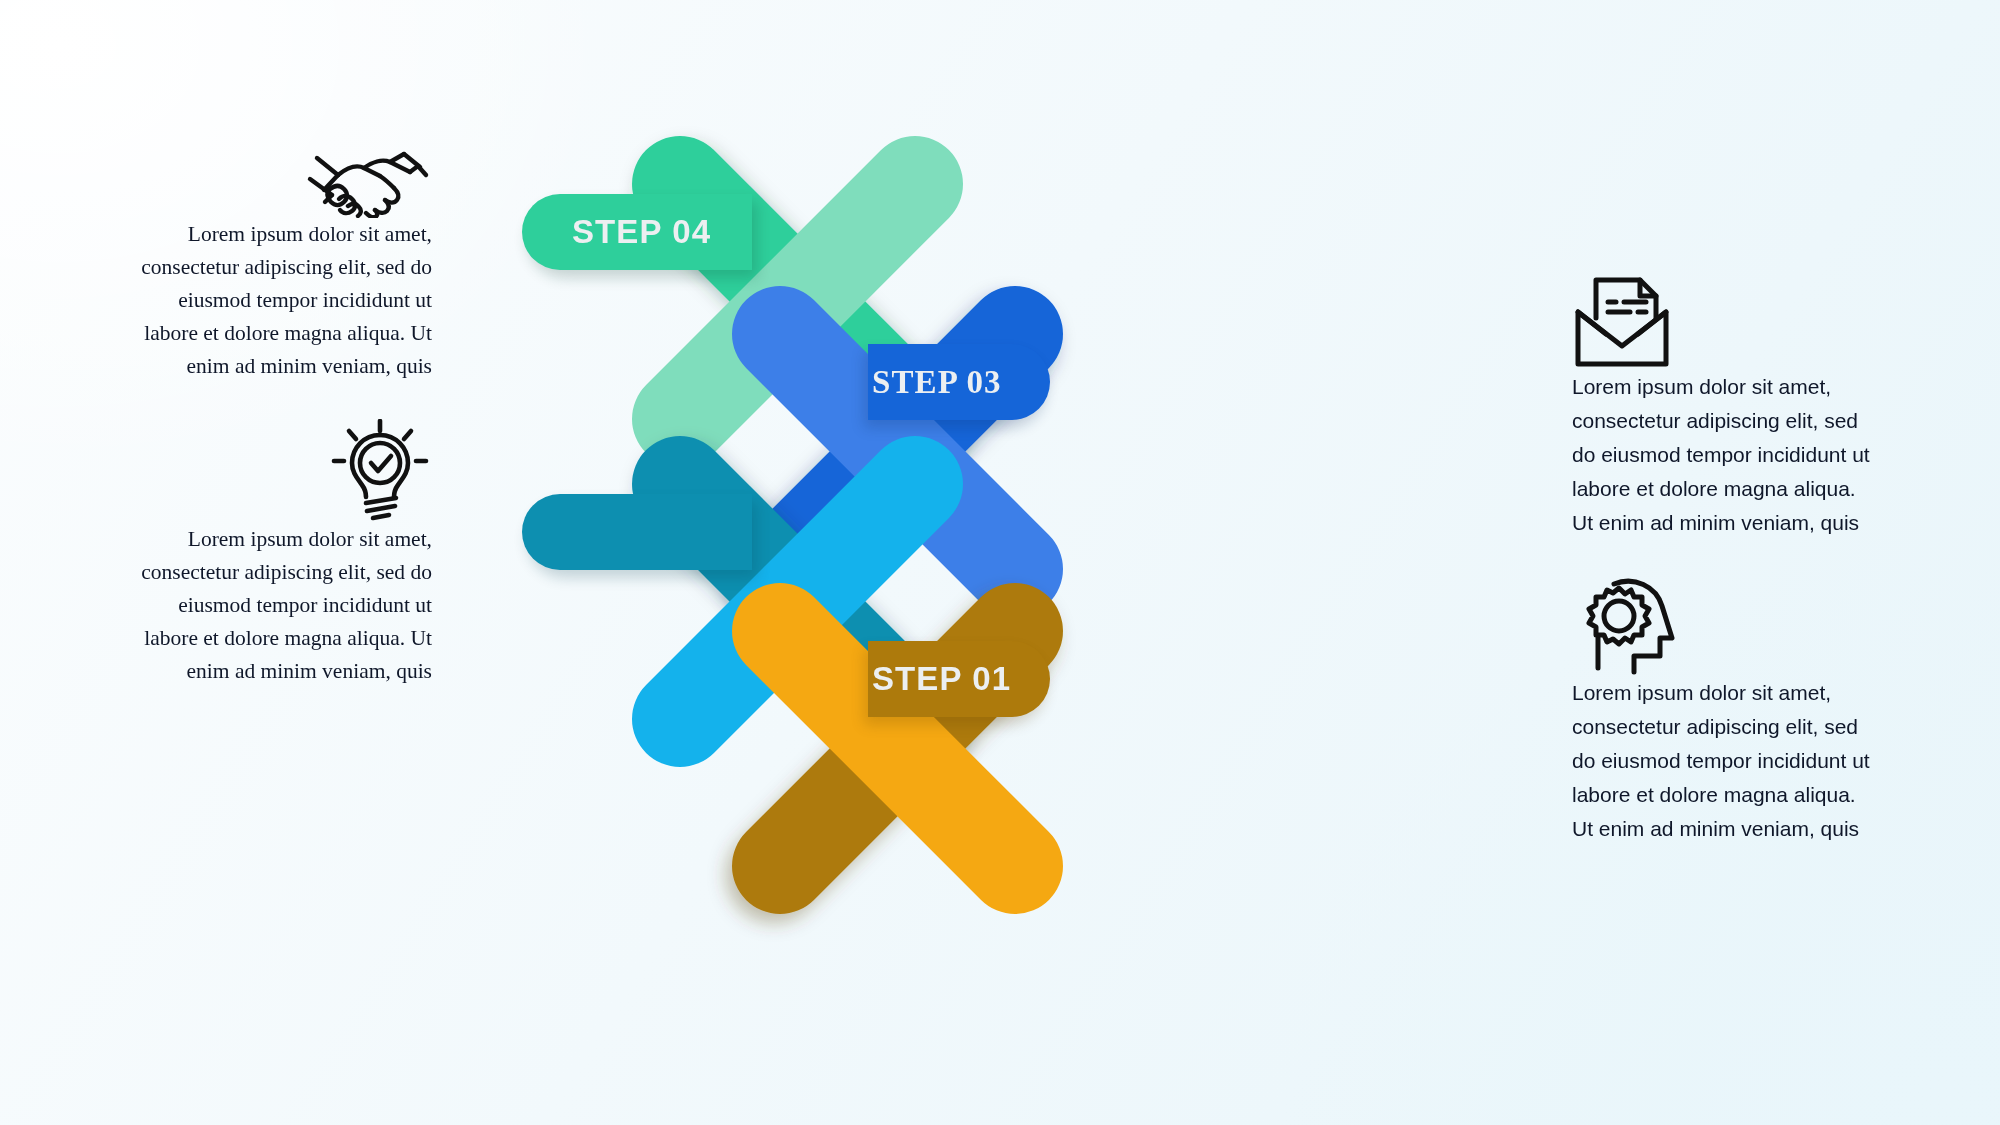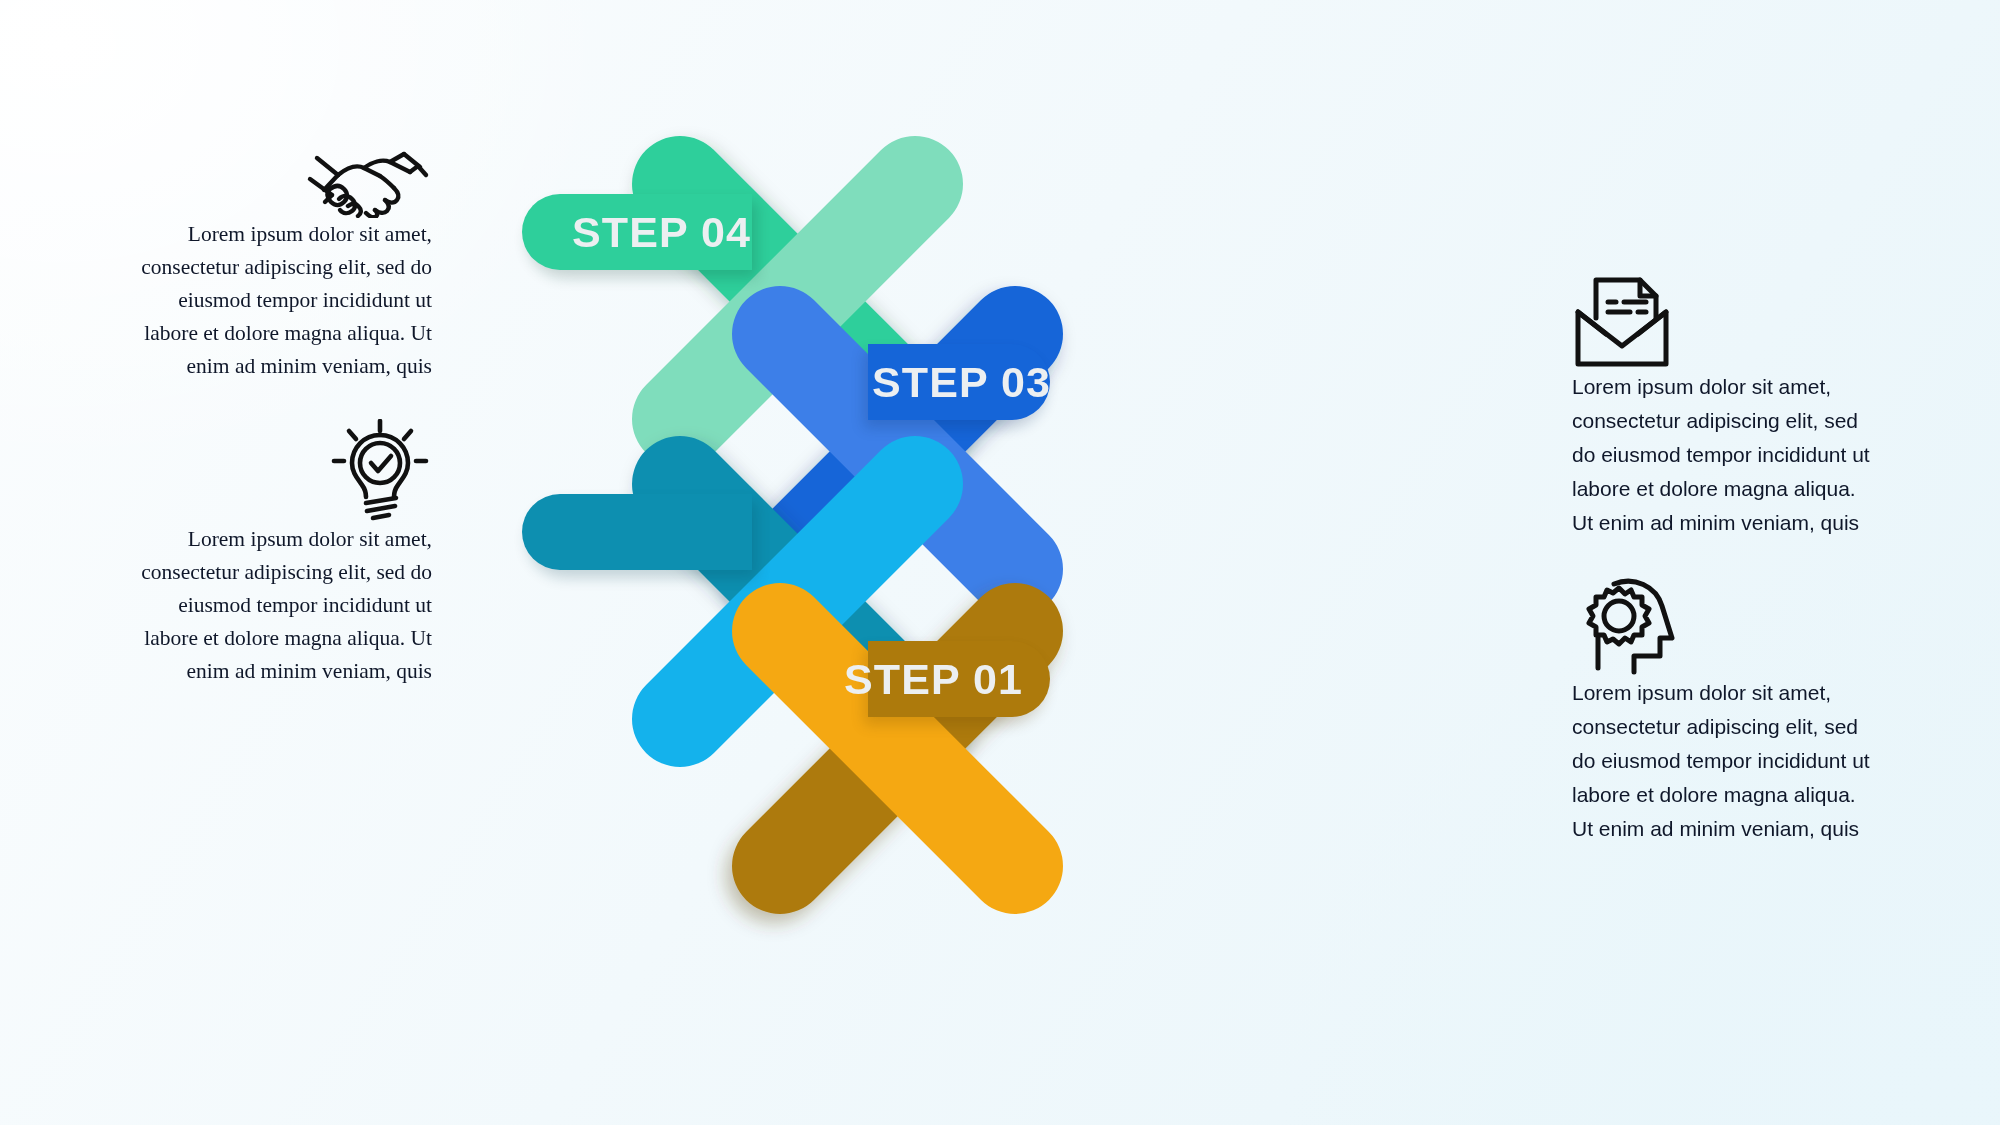--- a/index.html
+++ b/index.html
@@ -19,21 +19,21 @@
   
   .chev { position:absolute; width:520px; height:420px; }
   .chev svg { width:100%; height:100%; display:block; overflow:visible; }
 
   .lbl {
     position:absolute;
     height:74px;
     display:flex;
     align-items:center;
     color:#eceff1;
-    font-size:43px;
+    font-size:33px;
     font-weight:bold;
     letter-spacing:1.1px;
     white-space:nowrap;
   }
 
   
   .block { position:absolute; width:310px; }
   .block .ico { height:108px; display:flex; align-items:flex-end; }
   .block .ico svg { display:block; }
   .block p {
@@ -82,21 +82,21 @@
           <feDropShadow dx="-6" dy="9" stdDeviation="9" flood-color="#0b2a5c" flood-opacity="0.32"></feDropShadow>
         </filter>
       </defs>
       <g filter="url(#sh03)">
         <path d="M 220 96 L -15 331" stroke="#1565d8" stroke-width="96" stroke-linecap="round" fill="none" transform="translate(55,0)"></path>
       </g>
       <path d="M 275 96 L 40 -139" stroke="#3d7fe8" stroke-width="96" stroke-linecap="round" fill="none" transform="translate(0,235)"></path>
     </svg>
   </div>
   <div style="position:absolute; left:868px; top:344px; width:182px; height:76px; background:#1565d8; border-radius:0 38px 38px 0; box-shadow:-4px 8px 14px rgba(11,42,92,.20);"></div>
-  <div class="lbl" style="left:872px; top:345px;">STEP 03</div>
+  <div class="lbl" style="left:872px; top:345px;font-family:Liberation Serif, serif;">STEP 03</div>
 
   <div class="chev" style="left:640px; top:388px;">
     <svg viewBox="0 0 520 420">
       <defs>
         <filter id="sh02" x="-35%" y="-35%" width="180%" height="180%">
           <feDropShadow dx="6" dy="9" stdDeviation="9" flood-color="#073a4a" flood-opacity="0.30"></feDropShadow>
         </filter>
       </defs>
       <g filter="url(#sh02)">
         <path d="M 40 96 L 275 331" stroke="#0d8fb0" stroke-width="96" stroke-linecap="round" fill="none"></path>
@@ -113,21 +113,21 @@
           <feDropShadow dx="-6" dy="9" stdDeviation="9" flood-color="#5a3e05" flood-opacity="0.32"></feDropShadow>
         </filter>
       </defs>
       <g filter="url(#sh01)">
         <path d="M 220 96 L -15 331" stroke="#ad7a0c" stroke-width="96" stroke-linecap="round" fill="none" transform="translate(55,0)"></path>
       </g>
       <path d="M 275 96 L 40 -139" stroke="#f5a812" stroke-width="96" stroke-linecap="round" fill="none" transform="translate(0,235)"></path>
     </svg>
   </div>
   <div style="position:absolute; left:868px; top:641px; width:182px; height:76px; background:#ad7a0c; border-radius:0 38px 38px 0; box-shadow:-4px 8px 14px rgba(90,62,5,.20);"></div>
-  <div class="lbl" style="left:844px; top:642px;">STEP 01</div>
+  <div class="lbl" style="left:872px; top:642px;">STEP 01</div>
 
   <div class="block right-align" style="left:122px; top:110px;">
     <div class="ico">
       <svg width="138" height="74" viewBox="0 0 138 74" fill="none" stroke="#111" stroke-width="4.4" stroke-linecap="round" stroke-linejoin="round">
         <path d="M23 14 L44 31"></path>
         <path d="M16 35 L38 51"></path>
         <path d="M44 31 L30 46"></path>
         <path d="M38 51 L31 58"></path>
         <path d="M44 31 C54 23 62 20 70 24 L86 32"></path>
         <path d="M70 24 C78 18 88 15 96 18 L116 28"></path>

